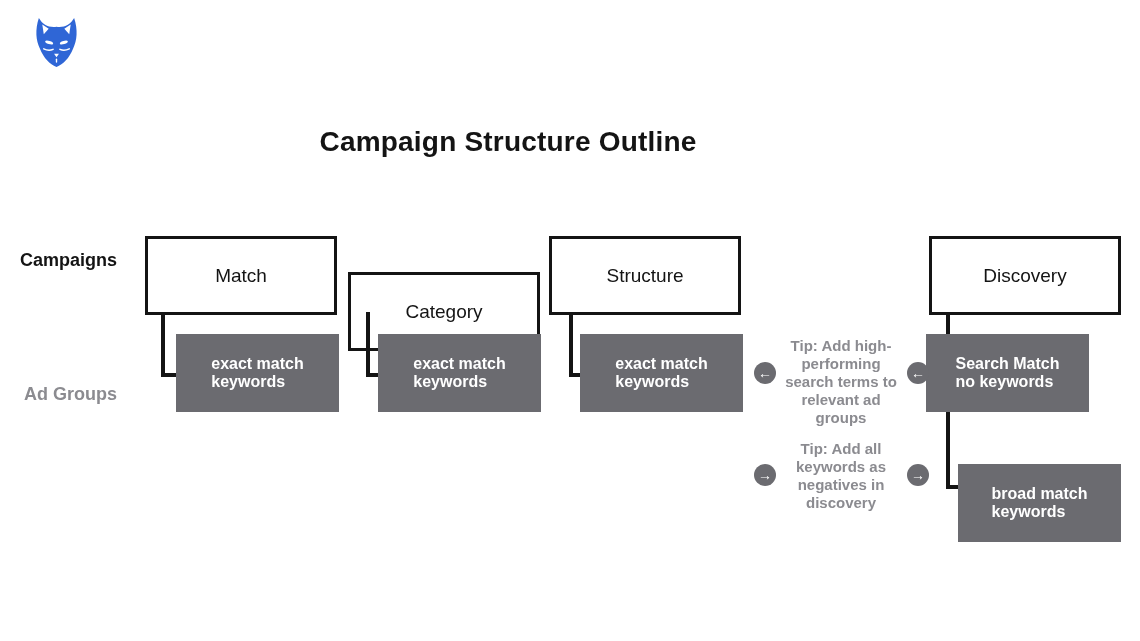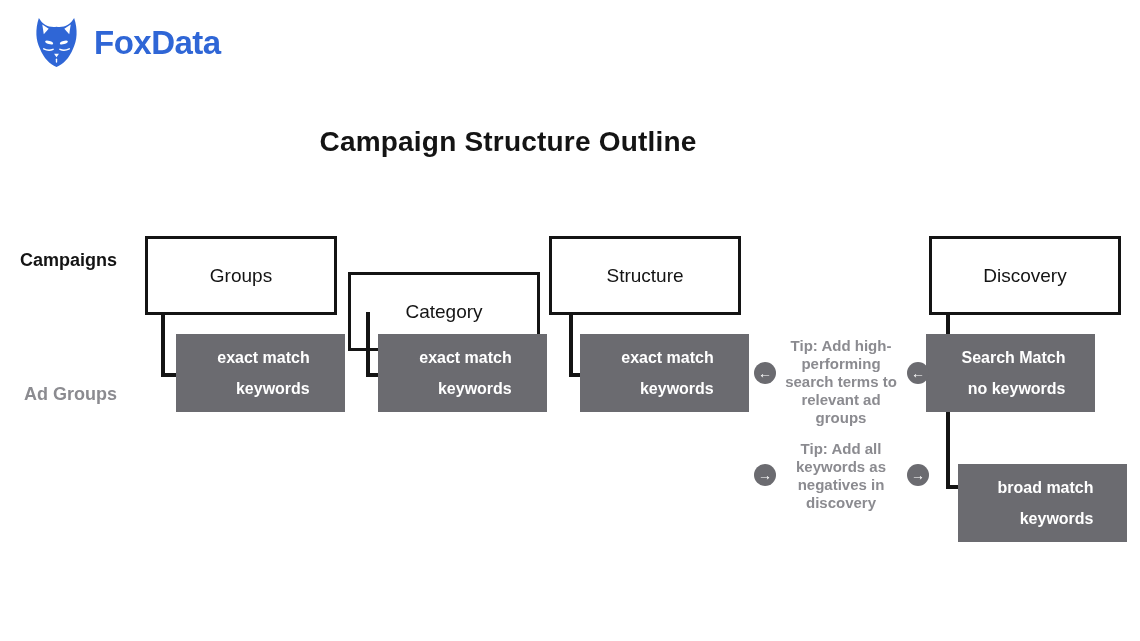--- a/index.html
+++ b/index.html
@@ -46,24 +46,23 @@
   }
   .conn-brand{left:161px;top:312px;height:65px;}
   .conn-category{left:366px;top:312px;height:65px;}
   .conn-competitor{left:569px;top:312px;height:65px;}
   .conn-discovery{left:946px;top:312px;height:177px;width:12px;border-left:4px solid #141414;border-bottom:4px solid #141414;box-sizing:border-box;}
   .conn-discovery-stub{left:946px;top:369px;width:12px;height:4px;background:#141414;}
 
   
   .adgroup-box{
     width:163px;height:78px;background:#6b6b70;
-    display:flex;align-items:center;justify-content:center;text-align:right;
-    color:#ffffff;font-size:16px;font-weight:600;line-height:31px;
+    display:flex;align-items:center;justify-content:center;text-align:left;
+    color:#ffffff;font-size:16px;font-weight:600;line-height:18px;
     white-space:pre-line;
-    padding-left:6px;
   }
   .ag-brand{left:176px;top:334px;}
   .ag-category{left:378px;top:334px;}
   .ag-competitor{left:580px;top:334px;}
   .ag-searchmatch{left:916px;top:334px;margin-left:10px;}
   .ag-broadmatch{left:958px;top:464px;}
 
   
   .tip-text{
     left:775px;width:132px;text-align:center;
@@ -94,29 +93,28 @@
       <path fill="#ffffff" d="M9.5,7.5 L16,12 L11,17.5 Z"></path>
       <path fill="#ffffff" d="M38.5,7.5 L32,12 L37,17.5 Z"></path>
       <ellipse fill="#ffffff" cx="16.5" cy="26" rx="4.2" ry="1.7" transform="rotate(16 16.5 26)"></ellipse>
       <ellipse fill="#ffffff" cx="31.5" cy="26" rx="4.2" ry="1.7" transform="rotate(-16 31.5 26)"></ellipse>
       <path fill="#ffffff" d="M21.5,37.5 L26.5,37.5 L24,41 Z"></path>
       <path d="M11,32.5 Q16,35 20.5,33" stroke="#ffffff" stroke-width="1.6" fill="none" stroke-linecap="round"></path>
       <path d="M37,32.5 Q32,35 27.5,33" stroke="#ffffff" stroke-width="1.6" fill="none" stroke-linecap="round"></path>
       <path d="M24,43 L24,46" stroke="#ffffff" stroke-width="1.4" stroke-linecap="round"></path>
     </svg>
   </span>
-  <span class="brand-name">FoxData</span>
 </div>
 
 <h1 class="abs title" style="margin:0;">Campaign Structure Outline</h1>
 
 <span class="abs row-label label-campaigns">Campaigns</span>
 <span class="abs row-label label-adgroups">Ad Groups</span>
 
-<div class="abs campaign-box box-brand">Groups</div>
+<div class="abs campaign-box box-brand">Match</div>
 <div class="abs campaign-box box-category">Category</div>
 <div class="abs campaign-box box-competitor">Structure</div>
 <div class="abs campaign-box box-discovery">Discovery</div>
 
 <div class="abs connector-l conn-brand"></div>
 <div class="abs connector-l conn-category"></div>
 <div class="abs connector-l conn-competitor"></div>
 <div class="abs conn-discovery"></div>
 <div class="abs conn-discovery-stub"></div>
 

